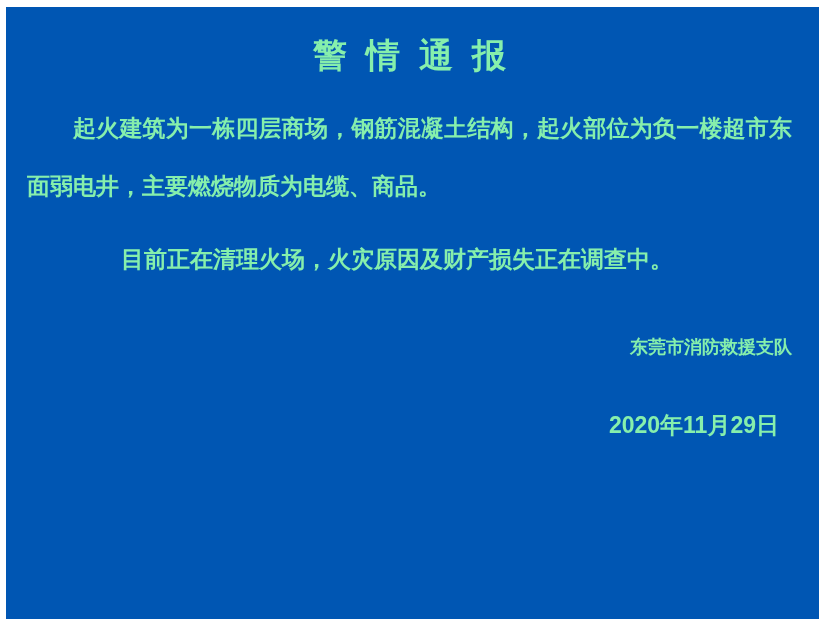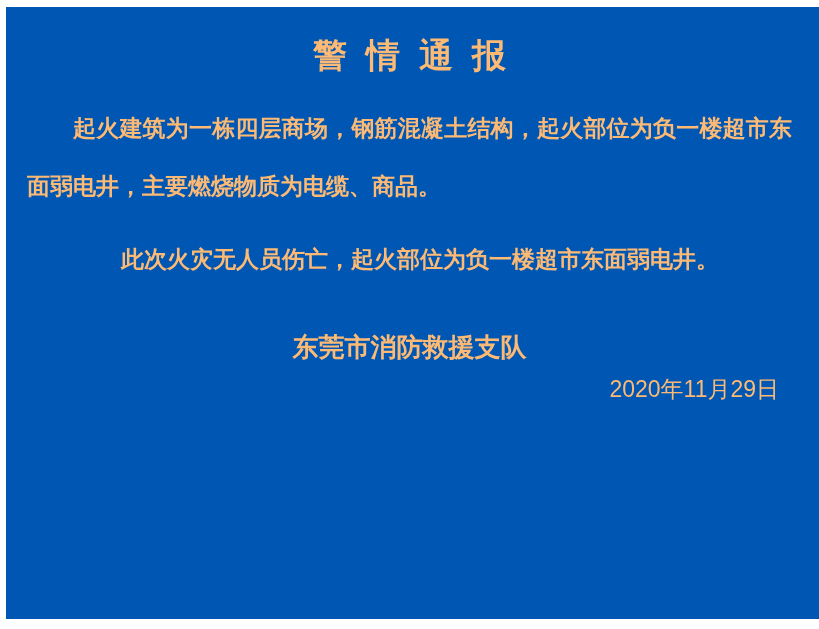--- a/index.html
+++ b/index.html
@@ -45,40 +45,41 @@
     text-indent: 2em;
     text-align: justify;
     word-break: break-all;
   }
   .notice-paragraph + .notice-paragraph {
     margin-top: 15px;
     margin-left: 48px;
   }
   .notice-signature {
     margin-top: 38px;
-    text-align: center;
-    font-size: 26px;
+    text-align: right;
+    font-size: 18px;
     font-weight: bold;
     line-height: 42px;
     padding-right: 0;
   }
   .notice-date {
     text-align: right;
     font-size: 23px;
-    font-weight: normal;
+    font-weight: bold;
     line-height: 42px;
     padding-right: 13px;
+    margin-top: 36px;
   }
 </style>
 </head>
 <body style="background: rgb(255, 255, 255);">
 
 <div class="notice-page">
-  <div class="notice-panel" style="background: rgb(0, 86, 179); color: #fdba74;">
+  <div class="notice-panel" style="background: rgb(0, 86, 179); color: #86efac;">
     <h1 class="notice-title">警情通报</h1>
     <div class="notice-body">
       <p class="notice-paragraph">起火建筑为一栋四层商场，钢筋混凝土结构，起火部位为负一楼超市东面弱电井，主要燃烧物质为电缆、商品。</p>
-      <p class="notice-paragraph">此次火灾无人员伤亡，起火部位为负一楼超市东面弱电井。</p>
+      <p class="notice-paragraph">目前正在清理火场，火灾原因及财产损失正在调查中。</p>
     </div>
     <div class="notice-signature">东莞市消防救援支队</div>
     <div class="notice-date">2020年11月29日</div>
   </div>
 </div>
 
 </body></html>

